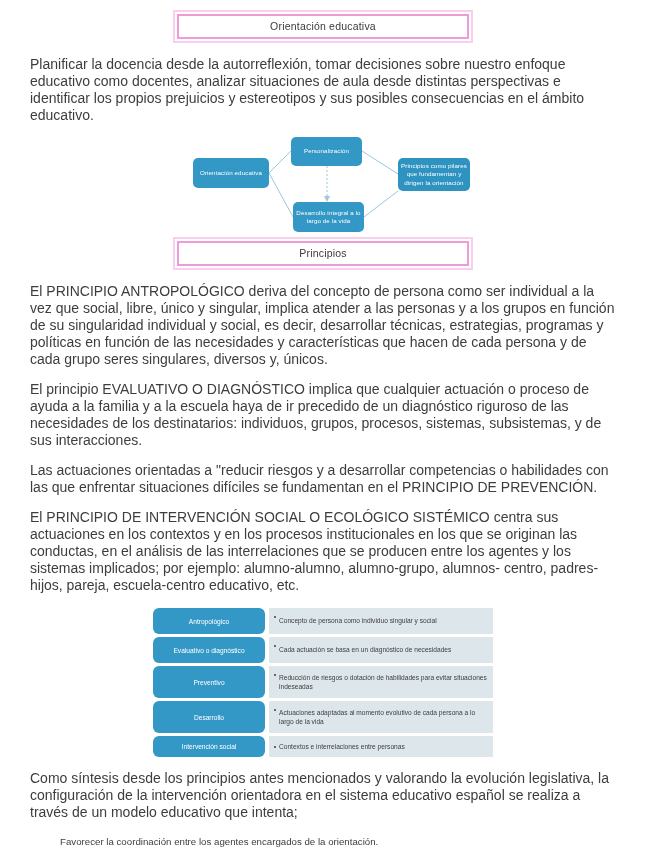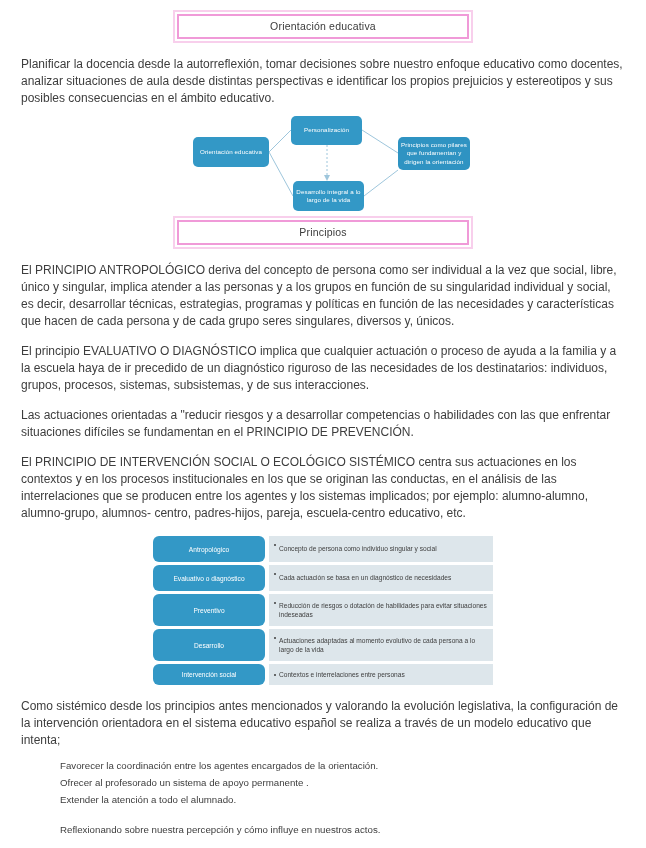--- a/index.html
+++ b/index.html
@@ -37,23 +37,23 @@
     text-align: center;
     font-size: 10.5px;
     color: #3b3b3b;
     letter-spacing: .2px;
   }
   #hdr-orientacion { margin-top: 10px; }
   #hdr-principios { margin-top: 4px; }
 
   
   p.para {
-    font-size: 12px;
+    font-size: 14px;
     line-height: 17px;
-    margin: 3px;
+    margin: 12px;
     color: #3d3d3d;
     text-align: left;
   }
   .para-block { margin-top: 13px; }
   .bullet-lines { margin-top: 8px; }
   .bullet-lines div {
     font-size: 9.7px;
     line-height: 17px;
     padding-left: 42px;
     color: #3d3d3d;
@@ -215,21 +215,21 @@
     <div class="prow">
       <div class="prow-label h22">Intervención social</div>
       <div class="prow-desc h22">
         <span class="dot"></span>
         <span>Contextos e interrelaciones entre personas</span>
       </div>
     </div>
   </div>
 
   <div class="para-block">
-    <p class="para">Como sistémico desde los principios antes mencionados y valorando la evolución legislativa, la configuración de la intervención orientadora en el sistema educativo español se realiza a través de un modelo educativo que intenta;</p>
+    <p class="para">Como síntesis desde los principios antes mencionados y valorando la evolución legislativa, la configuración de la intervención orientadora en el sistema educativo español se realiza a través de un modelo educativo que intenta;</p>
     <div class="bullet-lines">
       <div>Favorecer la coordinación entre los agentes encargados de la orientación.</div>
       <div>Ofrecer al profesorado un sistema de apoyo permanente .</div>
       <div>Extender la atención a todo el alumnado.</div>
     </div>
   </div>
 
   <div class="para-block">
     <div class="bullet-lines">
       <div>Reflexionando sobre nuestra percepción y cómo influye en nuestros actos.</div>

